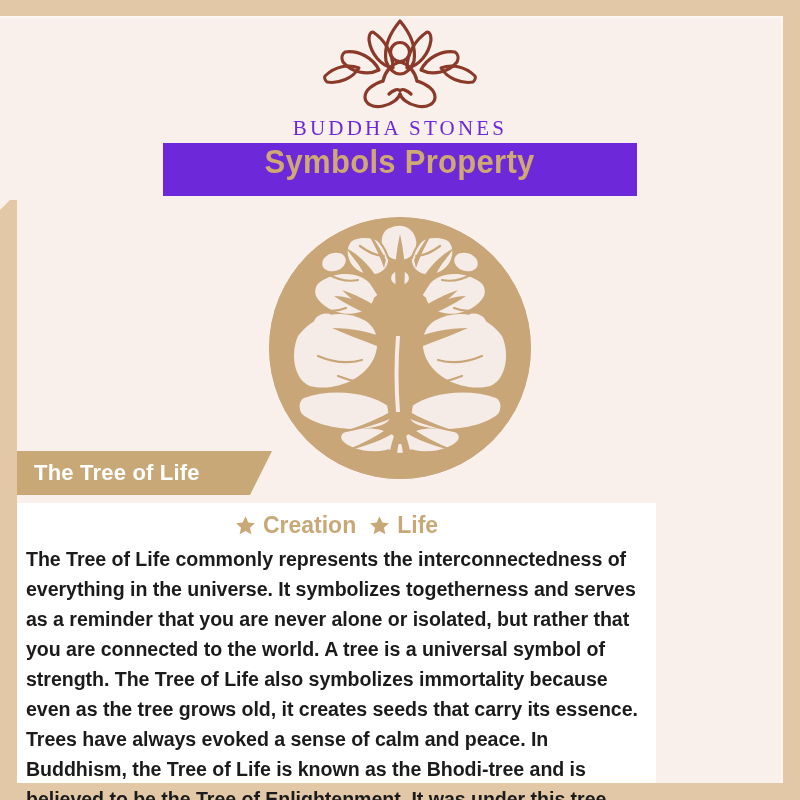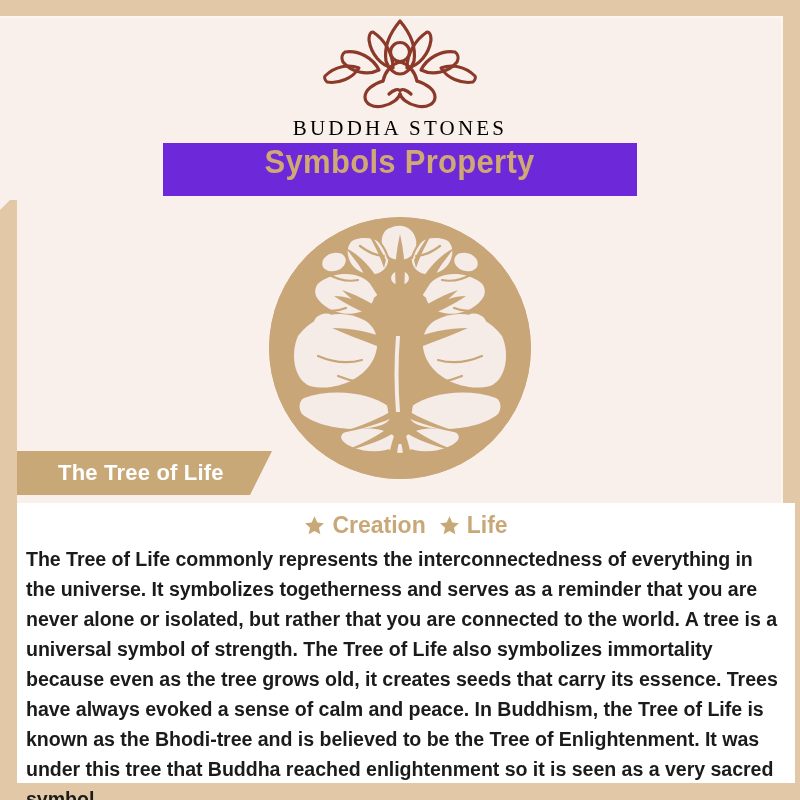--- a/index.html
+++ b/index.html
@@ -81,21 +81,21 @@
     display: block;
     margin: 0 auto;
     width: 170px;
     height: 96px;
   }
   .logo-word {
     margin-top: 2px;
     font-family: "Liberation Serif", serif;
     font-size: 21px;
     letter-spacing: 3.2px;
-    color: #000000;
+    color: #6d28d9;
     font-weight: 400;
   }
 
   
   .title-band {
     position: absolute;
     left: 163px; top: 143px;
     width: 474px;
     height: 53px;
     background: #6d28d9;
@@ -126,33 +126,33 @@
     position: absolute;
     left: 17px; top: 451px;
     width: 255px;
     height: 44px;
     background: #c9a878;
     clip-path: polygon(0 0, 100% 0, calc(100% - 22px) 100%, 0 100%);
     display: flex;
     align-items: center;
   }
   .label-banner-text {
-    margin-left: 41px;
+    margin-left: 17px;
     color: #ffffff;
     font-family: "Liberation Sans Narrow", "Liberation Sans", sans-serif;
     font-weight: bold;
     font-size: 22px;
     letter-spacing: .2px;
   }
 
   
   .content-card {
     position: absolute;
     left: 17px; top: 503px;
-    width: 778px;
+    width: 639px;
     height: 280px;
     background: #ffffff;
   }
 
   
   .keyword-row {
     display: flex;
     align-items: center;
     justify-content: center;
     gap: 13px;

